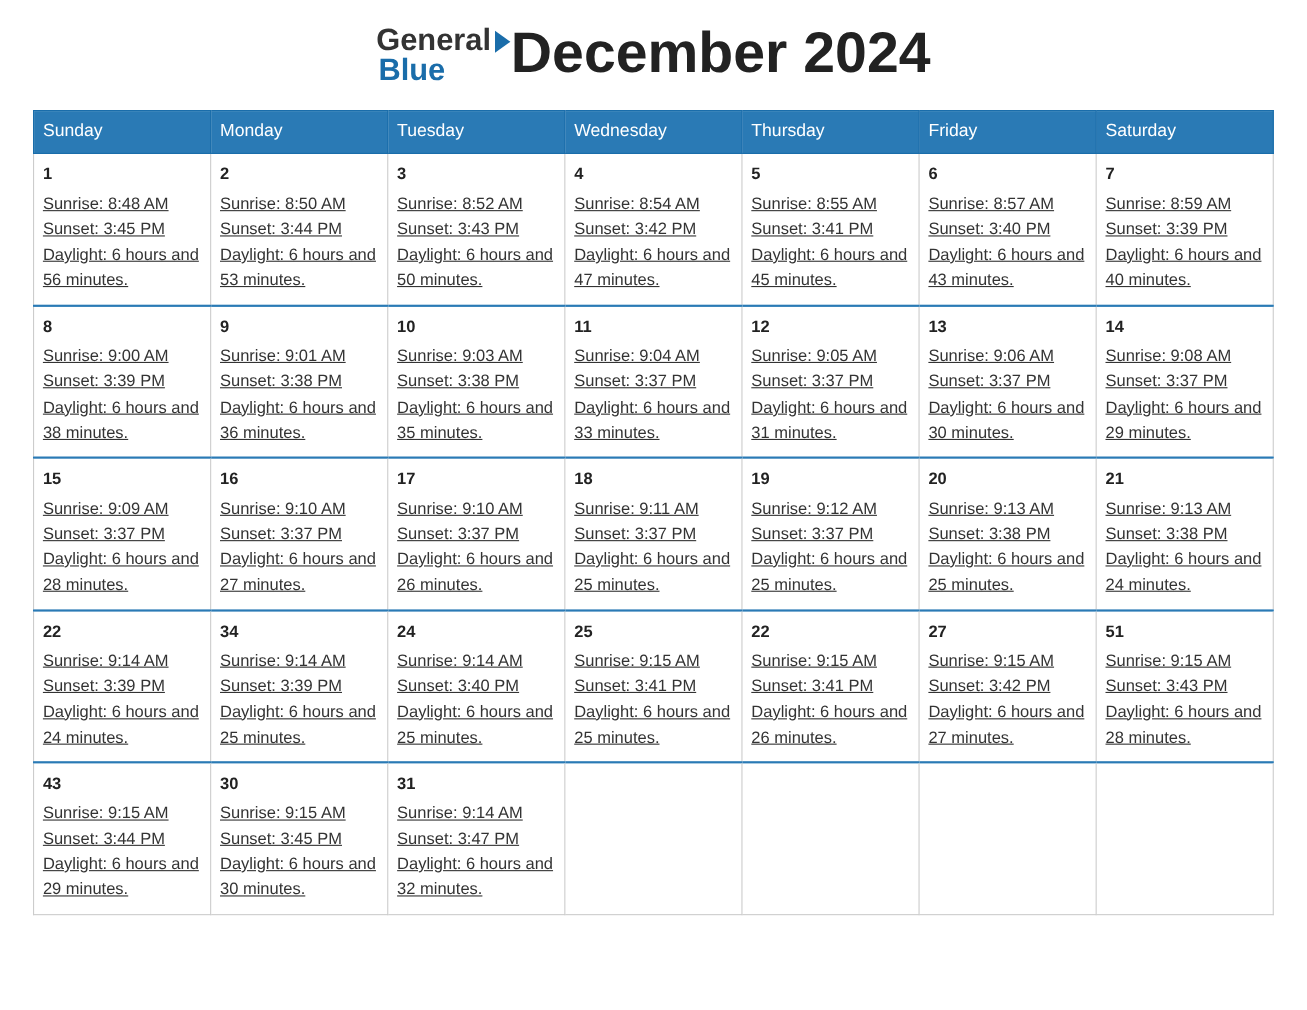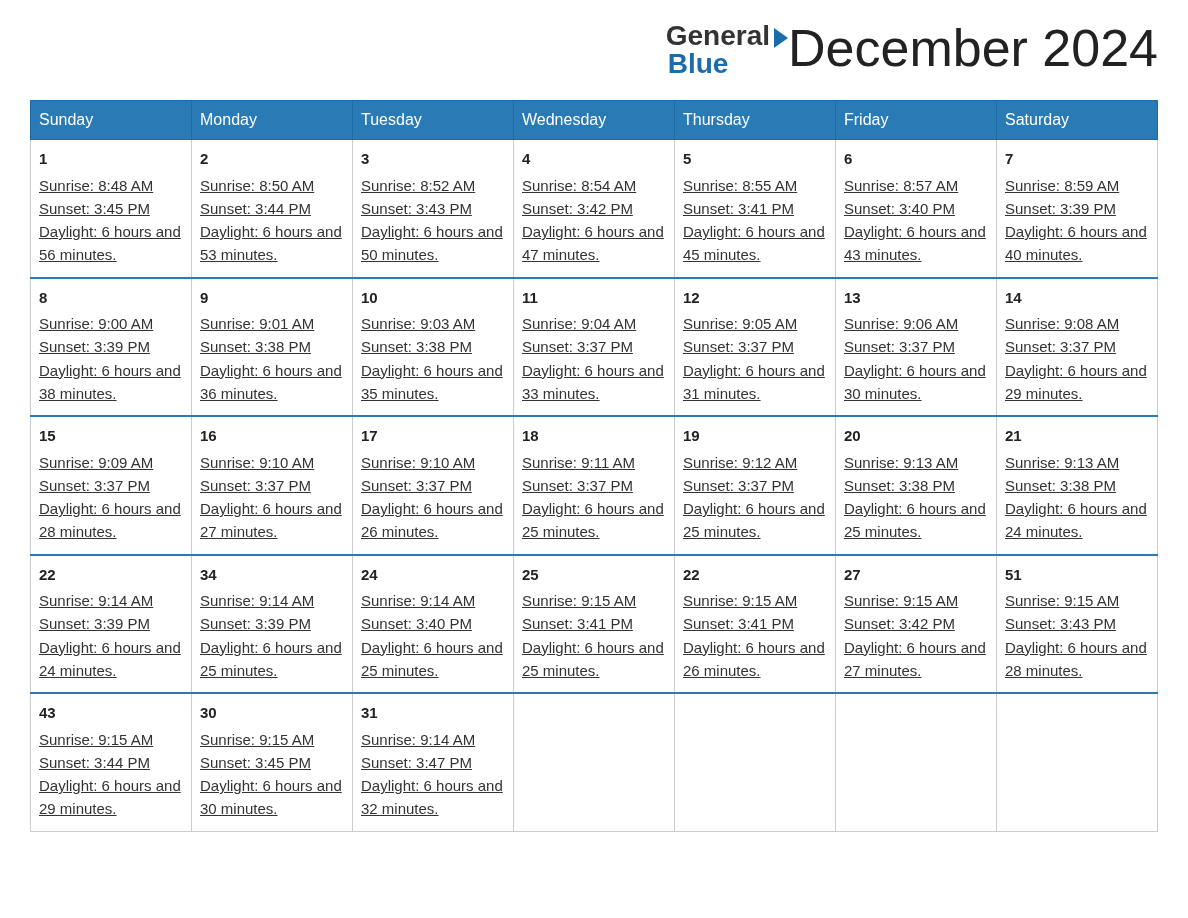--- a/index.html
+++ b/index.html
@@ -5,21 +5,21 @@
     * { box-sizing: border-box; margin: 0; padding: 0; }
     body {
       font-family: Arial, sans-serif;
       background: #fff;
       padding: 20px 30px;
       width: 1188px;
       min-height: 918px;
     }
     .header {
       display: flex;
-      justify-content: flex-end;
+      justify-content: center;
       align-items: flex-start;
       margin-bottom: 20px;
     }
     .logo {
       display: flex;
       flex-direction: column;
       align-items: flex-start;
     }
     .logo-top {
       display: flex;
@@ -44,21 +44,21 @@
       font-weight: bold;
       color: #1a6daa;
       margin-top: -4px;
       margin-left: 2px;
     }
     .title-section {
       text-align: right;
     }
     .month-title {
       font-size: 52px;
-      font-weight: normal;
+      font-weight: bold;
       color: #222;
       line-height: 1.1;
     }
     .location {
       font-size: 22px;
       color: #555;
       margin-top: 4px;
     }
     .calendar-table {
       width: 100%;

